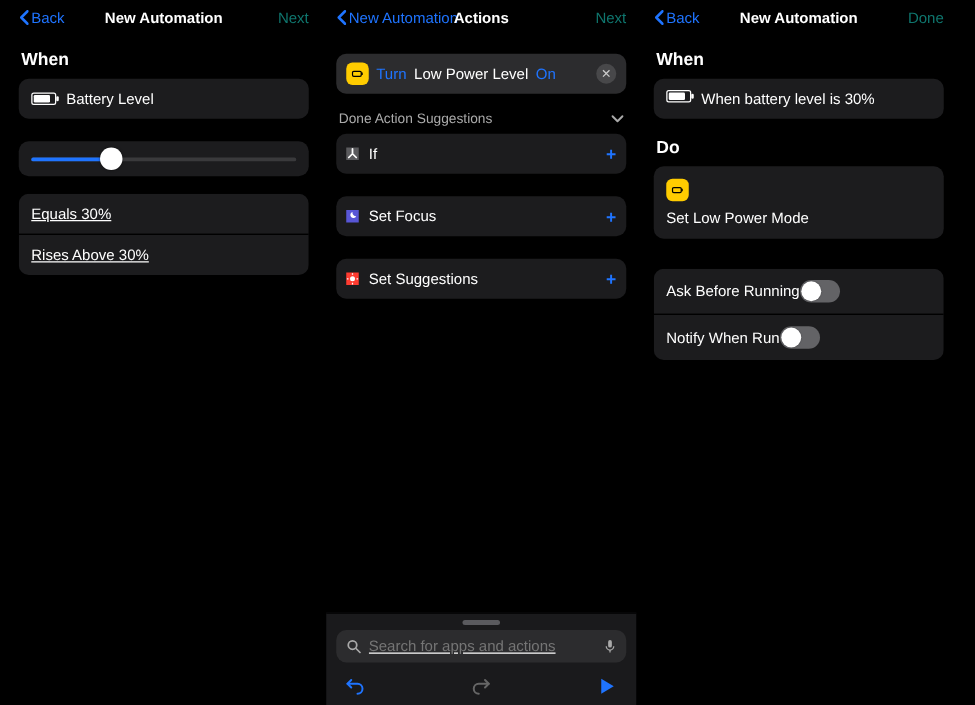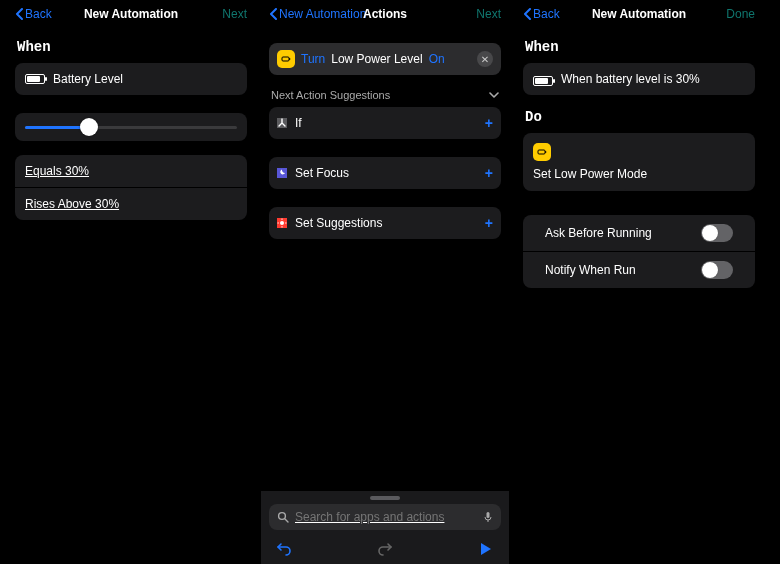--- a/index.html
+++ b/index.html
@@ -9,21 +9,21 @@
   .pane { position:relative; height:564px; background:#000; border-radius:2px; padding-top:25px; }
   .pane.left  { width:248px; margin-left:7px; }
   .pane.mid   { width:248px; }
   .pane.right { width:248px; }
 
   .nav { position:absolute; top:0; left:0; right:0; height:28px; display:flex; align-items:center; justify-content:space-between; padding:0 8px; font-size:12px; }
   .nav .back { color:#1f74ff; display:flex; align-items:center; gap:2px; cursor:pointer; }
   .nav .title { position:absolute; left:0; right:0; text-align:center; color:#fff; font-weight:600; pointer-events:none; }
   .nav .next, .nav .done { color:#0f766e; cursor:pointer; }
 
-  .section-title { font-size:14px; font-weight:700; color:#fff; padding:14px 10px 8px;font-family:Liberation Mono, monospace; }
+  .section-title { font-size:14px; font-weight:700; color:#fff; padding:14px 10px 8px; }
 
   .cell, .option, .suggest, .do-card { background:#1c1c1e; border-radius:8px; }
 
   
   .p1 .battery-row { margin:0 8px; display:flex; align-items:center; gap:8px; padding:9px 10px; font-size:12px; color:#fff; }
   .battery-icon { width:20px; height:10px; border:1px solid #fff; border-radius:2px; position:relative; }
   .battery-icon::after { content:""; position:absolute; right:-3px; top:2px; width:2px; height:4px; background:#fff; border-radius:1px; }
   .battery-icon .fill { position:absolute; left:1px; top:1px; bottom:1px; width:70%; background:#fff; border-radius:1px; }
 
   .slider-wrap { margin:18px 8px 10px; height:28px; background:#1c1c1e; border-radius:8px; display:flex; align-items:center; padding:0 10px; position:relative; }
@@ -57,27 +57,27 @@
   .grab { width:30px; height:4px; background:#5a5a5e; border-radius:2px; margin:5px auto 4px; }
   .searchbar { margin:0 8px 6px; background:#2c2c2e; border-radius:8px; display:flex; align-items:center; padding:6px 8px; gap:6px;text-decoration:underline; }
   .searchbar input { flex:1; background:transparent; border:0; outline:0; color:#aaa; font-size:12px; }
   .searchbar .mic { color:#aaa; font-size:12px; }
   .tabbar { display:flex; align-items:center; justify-content:space-between; padding:4px 14px 6px; }
   .tabbar .tbtn { width:18px; height:18px; display:flex; align-items:center; justify-content:center; color:#1f74ff; cursor:pointer; }
   .tabbar .tbtn.dim { color:#666; }
   .play { width:0; height:0; border-left:10px solid #1f74ff; border-top:6px solid transparent; border-bottom:6px solid transparent; }
 
   
-  .p3 .when-row { margin:0 8px; background:#1c1c1e; border-radius:8px; display:flex; align-items:flex-end; gap:8px; padding:9px 10px; font-size:12px; color:#fff; cursor:pointer; }
+  .p3 .when-row { margin:0 8px; background:#1c1c1e; border-radius:8px; display:flex; align-items:flex-start; gap:8px; padding:9px 10px; font-size:12px; color:#fff; cursor:pointer; }
   .p3 .do-card { margin:0 8px; padding:10px; }
   .p3 .do-card .icon-box { width:18px; height:18px; border-radius:5px; display:flex; align-items:center; justify-content:center; margin-bottom:6px; }
   .p3 .do-card .do-title { font-size:12px; color:#fff; }
 
   .toggles { margin:24px 8px 0; border-radius:8px; overflow:hidden; }
-  .trow { display:flex; align-items:center; justify-content:space-between; padding:9px 22px; font-size:12px; background:#1c1c1e; }
+  .trow { display:flex; align-items:center; padding:9px 10px; font-size:12px; background:#1c1c1e; }
   .trow + .trow { border-top:1px solid #000; }
   .switch { width:32px; height:18px; background:#636366; border-radius:9px; position:relative; cursor:pointer; }
   .switch .knob { position:absolute; left:1px; top:1px; width:16px; height:16px; background:#fff; border-radius:50%; box-shadow:0 0 1px rgba(0,0,0,.5); }
 
   svg { display:block; }
 </style>
 </head>
 <body>
 
 <div class="stage">
@@ -145,21 +145,21 @@
             <rect x="8.2" y="4" width="1" height="2" fill="#000"></rect>
           </svg>
       </span>
       <span class="verb">Turn</span>
       <span>Low Power Level</span>
       <span class="val">On</span>
       <span class="close">✕</span>
     </div>
 
     <div class="subhead">
-      <span>Next Action Suggestions</span>
+      <span>Done Action Suggestions</span>
       <span class="chev">
         <svg width="10" height="8" viewBox="0 0 10 8">
             <path d="M1 2 L5 6 L9 2" stroke="#aaa" stroke-width="1.6" fill="none" stroke-linecap="round" stroke-linejoin="round"></path>
           </svg>
       </span>
     </div>
 
     <div class="cell suggest">
       <span class="icon-box gray">
         <svg width="10" height="10" viewBox="0 0 10 10">

